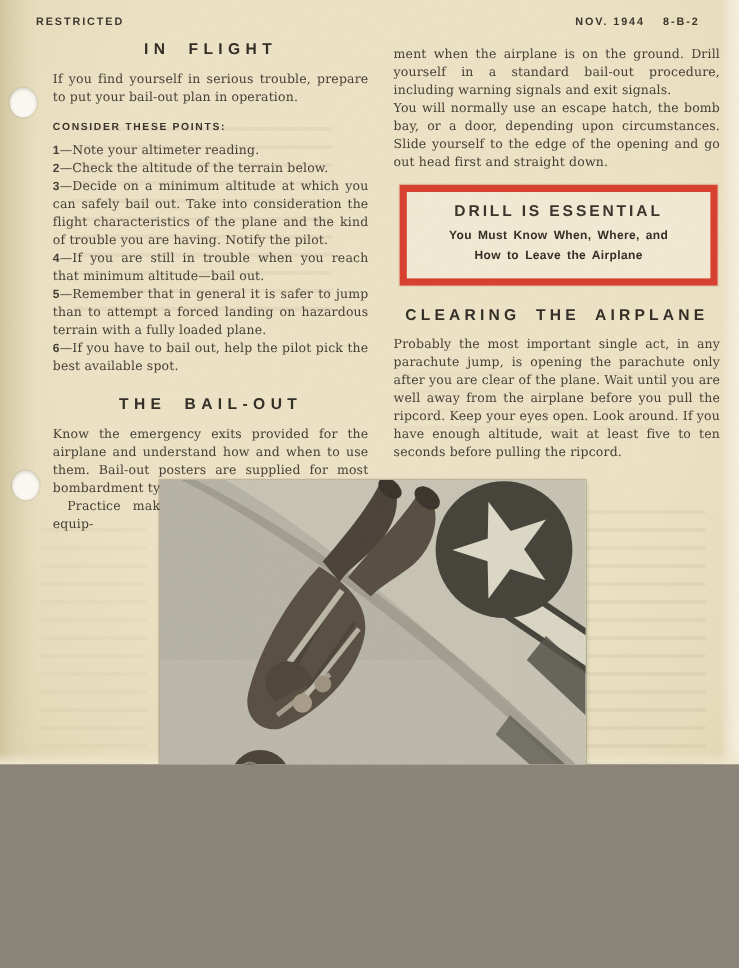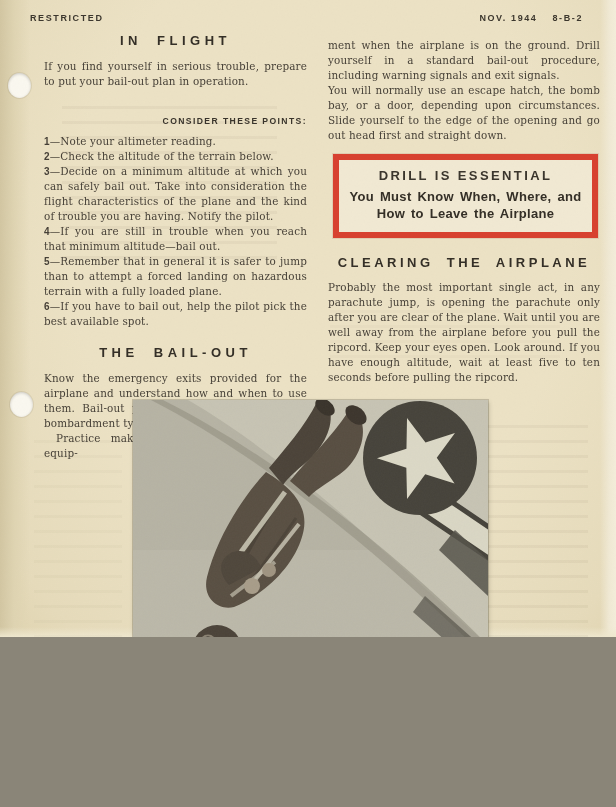--- a/index.html
+++ b/index.html
@@ -35,37 +35,37 @@
   .hdr-left{position:absolute;left:30px;top:0;}
   .hdr-right{position:absolute;right:33px;top:0;display:flex;gap:15px;}
   .ftr{position:absolute;left:518px;top:780px;}
   .col{position:absolute;}
   #col-left{left:44px;top:33px;width:263px;}
   #col-right{left:328px;top:38px;width:272px;}
   h1{font-family:"Liberation Sans","DejaVu Sans",sans-serif;font-weight:bold;
     font-size:13px;letter-spacing:4.5px;word-spacing:7px;color:#332e26;
     text-align:center;margin:0 0 11px 0;}
   .subhead{font-family:"Liberation Sans","DejaVu Sans",sans-serif;font-weight:bold;
-    font-size:8.6px;letter-spacing:1.4px;color:#38332b;text-align:right;
-    margin:26px 0 6px 0;line-height:13px;}
+    font-size:8.6px;letter-spacing:1.4px;color:#38332b;text-align:left;
+    margin:10px 0 6px 0;line-height:13px;}
   p.body{font-size:10.4px;line-height:15px;text-align:justify;margin:0;
     letter-spacing:.15px;}
   p.pt{font-size:10.4px;line-height:15px;text-align:justify;margin:0;letter-spacing:.15px;}
   p.pt b{font-family:"Liberation Sans","DejaVu Sans",sans-serif;font-size:10px;}
   .indent{text-indent:12px;}
   .h2sp{margin:16px 0 11px 0;}
   
   .callout{box-sizing:border-box;width:265px;margin:11px 0 0 5px;
     border:6px solid #d8402f;background:#f1e9d3;
     padding:8px 8px 10px 8px;text-align:center;
     box-shadow:0 0 0 1px rgba(150,60,40,.12);}
   .callout .kicker{font-family:"Liberation Sans","DejaVu Sans",sans-serif;
     font-weight:bold;font-size:13px;letter-spacing:2.4px;color:#3a352c;margin-bottom:5px;}
   .callout .line{font-family:"Liberation Sans","DejaVu Sans",sans-serif;
-    font-weight:bold;font-size:13px;line-height:17px;letter-spacing:.3px;
+    font-weight:bold;font-size:10px;line-height:17px;letter-spacing:.3px;
     word-spacing:2px;color:#332e26;}
   .h1-clear{margin:17px 0 10px 0;letter-spacing:3.5px;word-spacing:6px;}
   
   #photo{position:absolute;left:133px;top:400px;width:355px;height:300px;
     box-shadow:0 0 0 1px rgba(80,74,60,.25), 1px 2px 4px rgba(60,54,40,.25);}
   #photo svg{display:block;width:100%;height:100%;}
   .texture{position:absolute;left:0;top:0;width:616px;height:807px;pointer-events:none;
     opacity:.5;}
 </style>
 </head>

